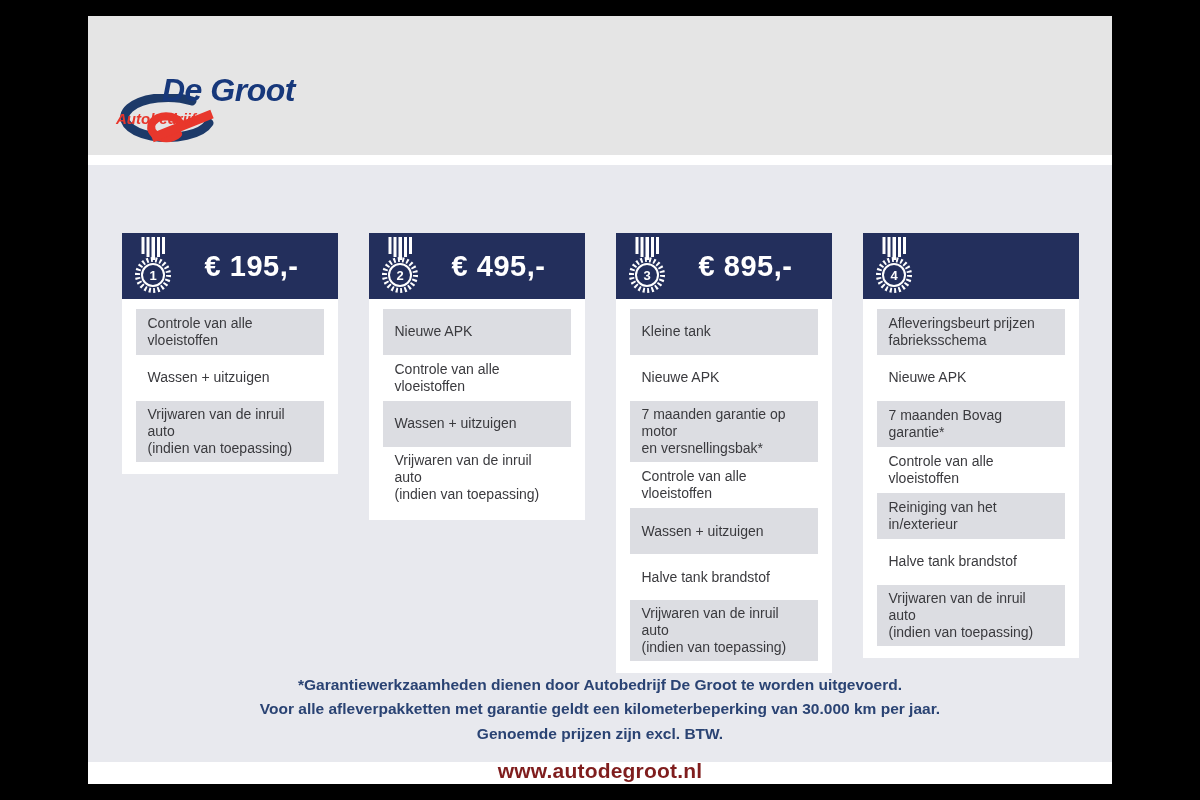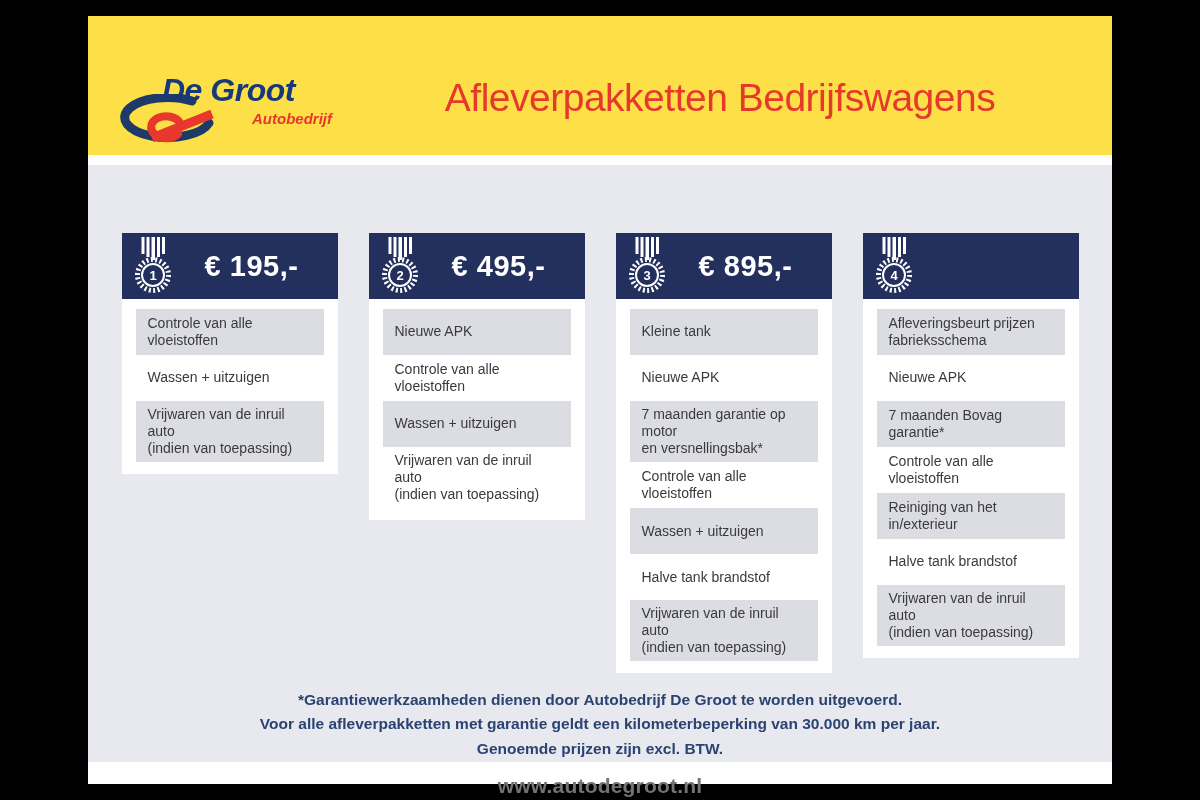--- a/index.html
+++ b/index.html
@@ -3,30 +3,30 @@
 <meta charset="utf-8">
 <style>
   html,body{margin:0;padding:0;}
   body{
     width:1200px;height:800px;background:#000;overflow:hidden;position:relative;
     font-family:"Liberation Sans","DejaVu Sans",sans-serif;
   }
   .page{position:absolute;left:88px;top:16px;width:1024px;height:768px;background:#fff;}
 
   
-  .header-band{position:relative;height:139px;background:#fde047;}
+  .header-band{position:relative;height:139px;background:#e5e5e5;}
   .logo{position:absolute;left:28px;top:56px;width:220px;height:80px;}
   .logo-mark{position:absolute;left:0;top:22px;width:102px;height:52px;}
   .logo-name{
     position:absolute;left:46px;top:0;width:170px;
     font-size:32px;font-weight:bold;font-style:italic;color:#17387b;
     letter-spacing:-0.5px;white-space:nowrap;
   }
   .logo-sub{
-    position:absolute;left:0;top:38px;width:216px;text-align:right;
+    position:absolute;left:0;top:38px;width:216px;text-align:left;
     font-size:15px;font-weight:bold;font-style:italic;color:#e8372c;white-space:nowrap;
   }
   .page-title{
     position:absolute;left:292px;top:60px;width:680px;text-align:center;
     font-size:39px;color:#e6382c;letter-spacing:-0.5px;white-space:nowrap;
   }
 
   
   .content{position:absolute;left:0;top:149px;width:1024px;height:597px;background:#e8e9ee;}
   .cards{display:flex;justify-content:center;align-items:flex-start;gap:31px;padding-top:68px;}
@@ -41,40 +41,39 @@
     letter-spacing:0.5px;white-space:nowrap;
   }
   .card-body{padding:10px 14px 12px;}
   .row{
     min-height:46px;display:flex;align-items:center;padding:5px 12px;box-sizing:border-box;
     font-size:14px;line-height:1.22;color:#3a3a3e;white-space:pre-line;
   }
   .row.alt{background:#dcdde2;}
 
   
-  .notes{margin-top:15px;text-align:center;color:#2a4373;font-size:15.5px;font-weight:bold;line-height:1.55;}
+  .notes{text-align:center;color:#2a4373;font-size:15.5px;font-weight:bold;line-height:1.55;}
   .note-line{white-space:nowrap;}
-  .website{margin-top:13px;text-align:center;color:#737373;font-size:21px;font-weight:bold;letter-spacing:0.2px;}
+  .website{margin-top:13px;text-align:center;color:#7f1d1d;font-size:21px;font-weight:bold;letter-spacing:0.2px;}
 </style>
 </head>
 <body>
 
 <div class="page">
 
   <div class="header-band">
     <div class="logo">
       <svg class="logo-mark" viewBox="0 0 102 52">
         <path d="M 76 7 A 43 20 0 1 0 93 29" fill="none" stroke="#1d3a69" stroke-width="9" stroke-linecap="round"></path>
         <path d="M 64 29 A 15 11 0 1 0 62 40" fill="none" stroke="#e8372c" stroke-width="8" stroke-linecap="round"></path>
         <path d="M 36 44 L 96 20" fill="none" stroke="#e8372c" stroke-width="9" stroke-linecap="butt"></path>
       </svg>
       <div class="logo-name">De Groot</div>
       <div class="logo-sub">Autobedrijf</div>
     </div>
-    <div class="page-title">Afleverpakketten Bedrijfswagens</div>
   </div>
 
   <div class="content">
     <div class="cards">
 
       <div class="card">
         <div class="card-header">
           <svg class="medal" width="40" height="58" viewBox="0 0 40 58">
             <rect x="8.5" y="0" width="3" height="17" fill="#fff"></rect>
             <rect x="13.5" y="0" width="3" height="20" fill="#fff"></rect>

